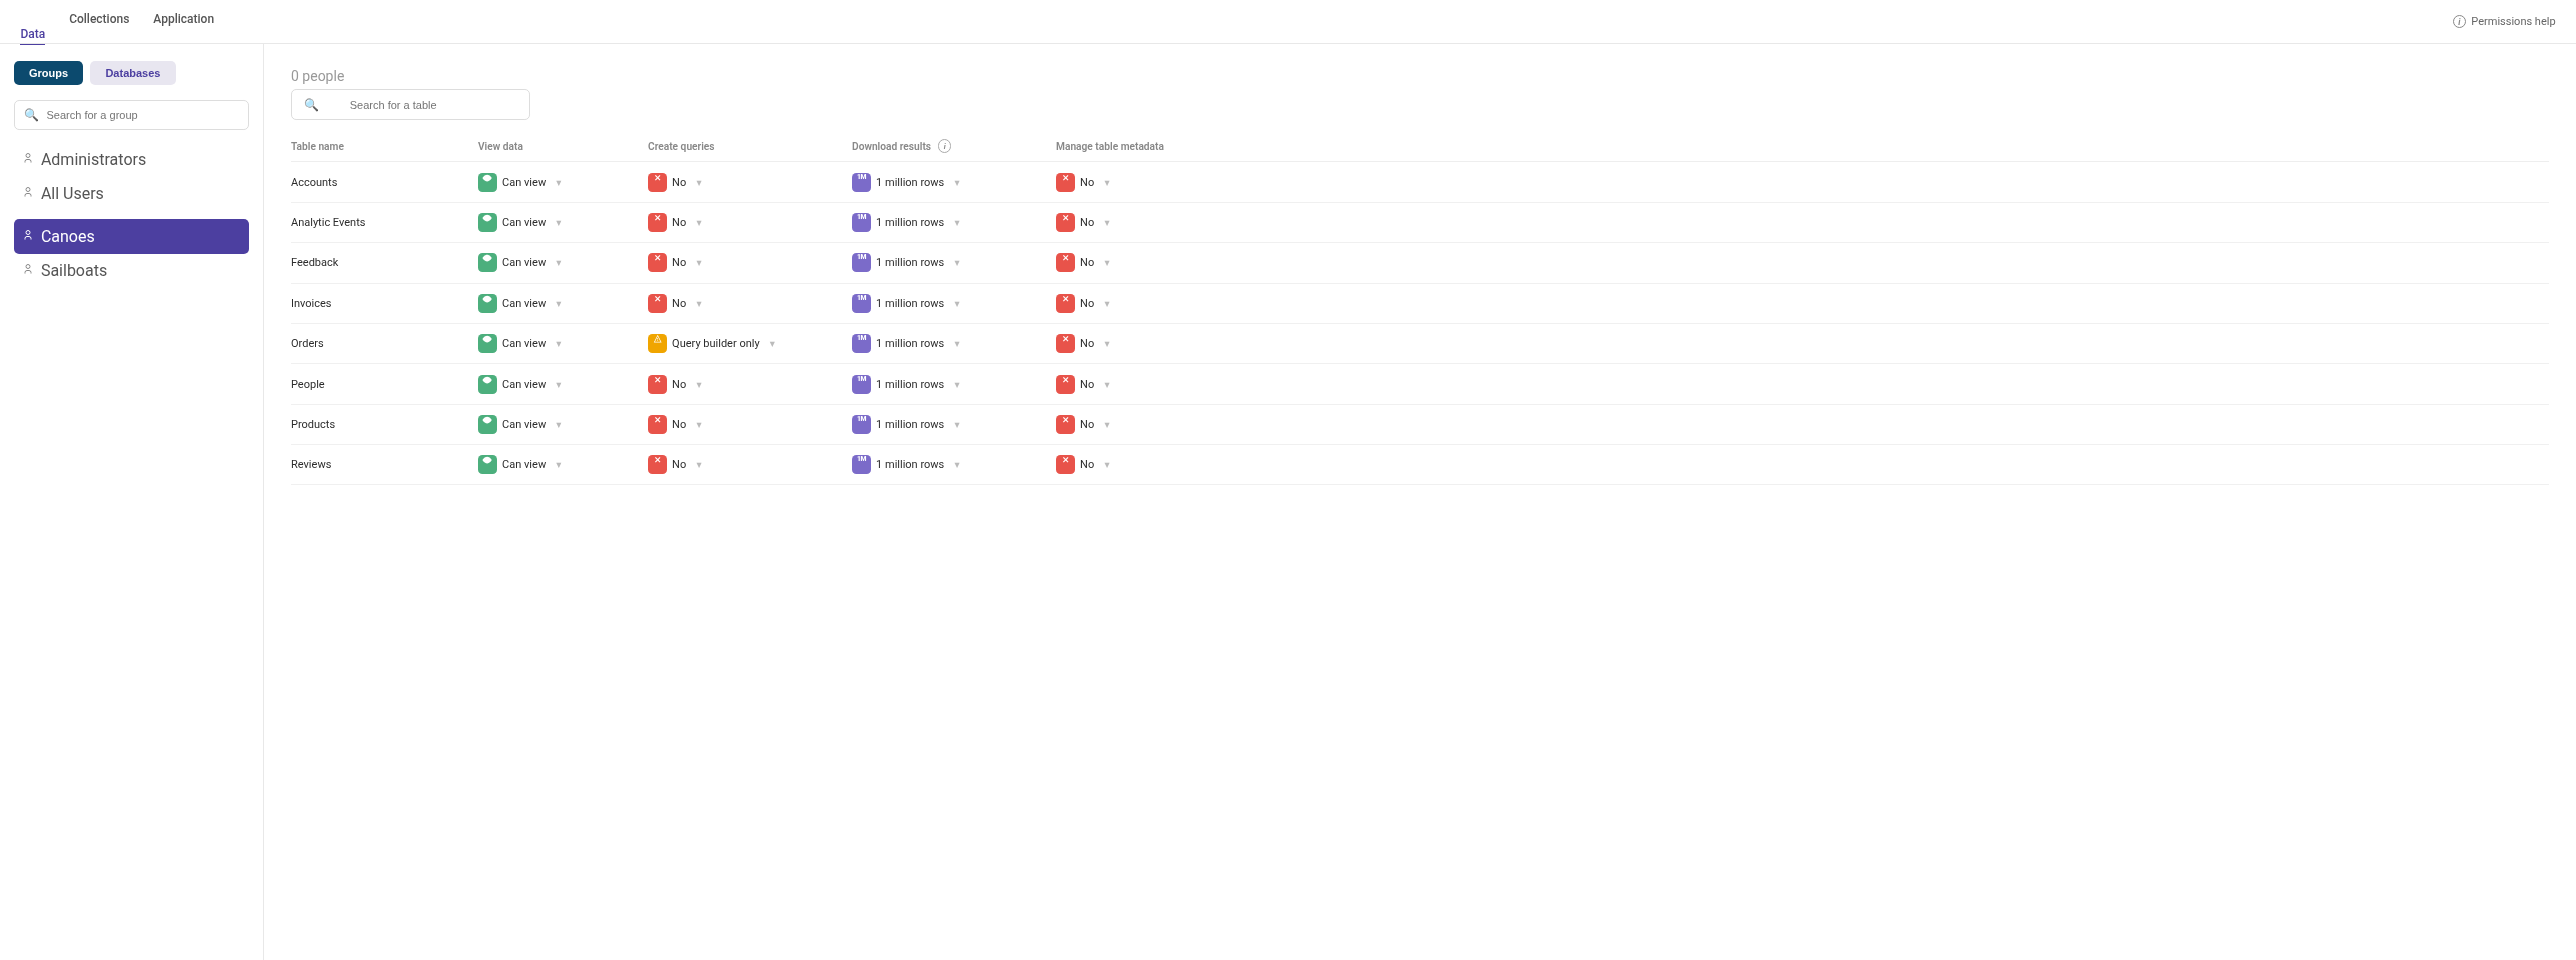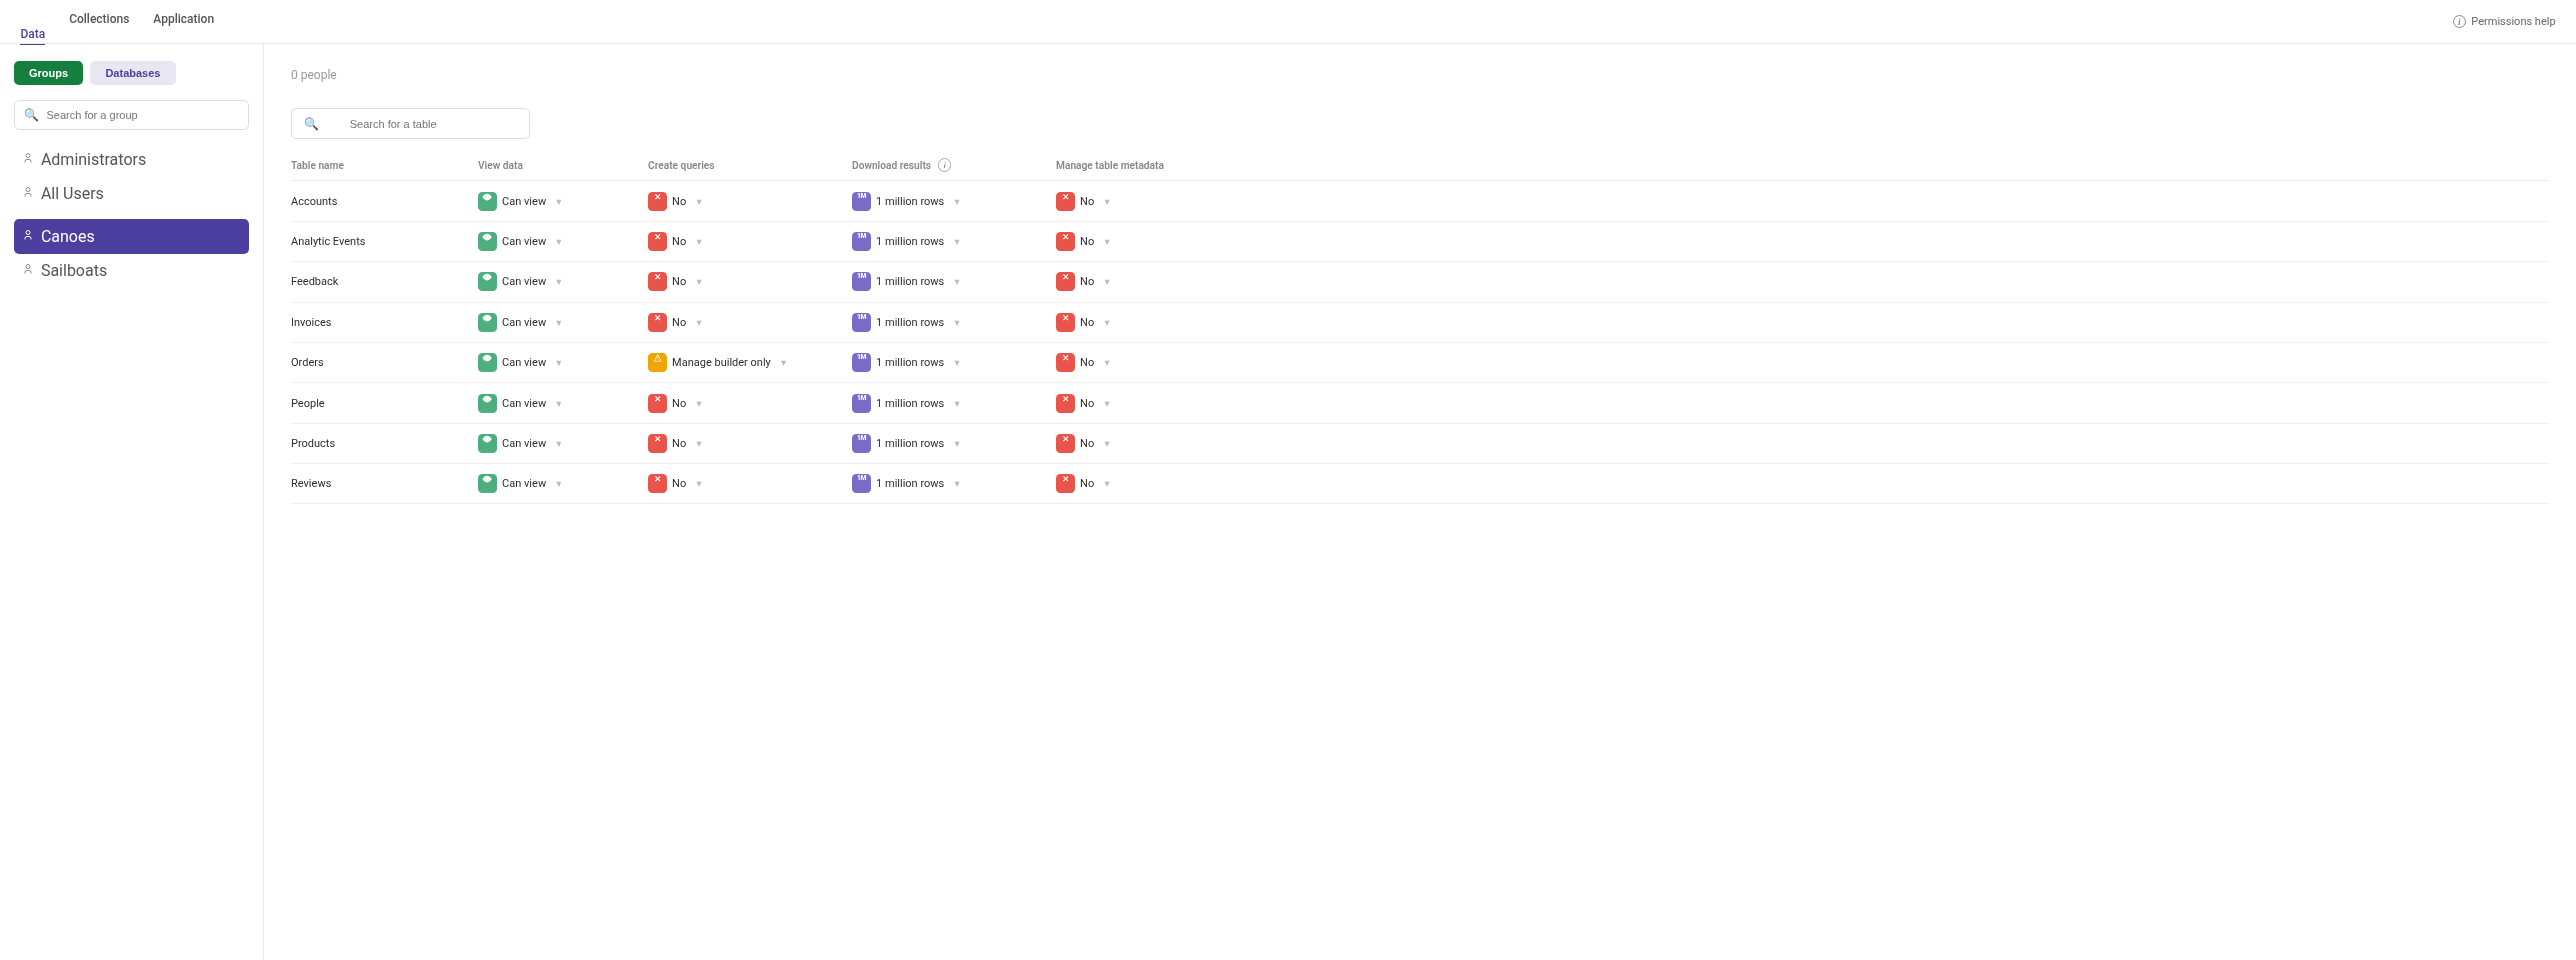--- a/index.html
+++ b/index.html
@@ -22,21 +22,21 @@
     
     .layout { display: flex; height: calc(100vh - 44px); }
 
     
     .sidebar { width: 264px; border-right: 0.9px solid #e8e8e8; padding: 17px 13.6px; flex-shrink: 0; }
     .sidebar-toggle { display: flex; gap: 6.8px; margin-bottom: 15.3px; }
     .toggle-btn {
       padding: 6px 15.3px; border-radius: 5.1px; border: none; cursor: pointer;
       font-size: 11px; font-weight: 600;
     }
-    .toggle-btn.active { background: #15803d; color: #fff; }
+    .toggle-btn.active { background: #0c4a6e; color: #fff; }
     .toggle-btn.inactive { background: #e8e6f0; color: #4c3fa0; }
 
     .search-box {
       display: flex; align-items: center; gap: 6.8px;
       border: 0.9px solid #ddd; border-radius: 5.1px; padding: 6.8px 10.2px;
       margin-bottom: 12px;
     }
     .search-box input { border: none; outline: none; font-size: 11px; color: #888; width: 100%; background: transparent; }
     .search-icon-sm { color: #bbb; font-size: 12px; }
 
@@ -50,21 +50,21 @@
 
     .sidebar-divider { height: 8.5px; }
 
     
     .main { flex: 1; padding: 24px 27px; overflow-y: auto; }
     .breadcrumb { display: flex; align-items: center; gap: 6.8px; margin-bottom: 3.4px; }
     .breadcrumb-text { font-size: 13.6px; font-weight: 600; color: #2d2d2d; }
     .breadcrumb-link { color: #4c3fa0; cursor: pointer; }
     .breadcrumb-sep { color: #999; font-size: 12px; }
     .breadcrumb-current { font-size: 13.6px; font-weight: 600; color: #2d2d2d; }
-    .sub-text { font-size: 12px; color: #999; margin-bottom: 26px; }
+    .sub-text { font-size: 14px; color: #999; margin-bottom: 5px; }
 
     .table-search {
       display: flex; align-items: center; gap: 6.8px;
       border: 0.9px solid #ddd; border-radius: 5.1px; padding: 7.7px 12px;
       margin-bottom: 19px; width: 239px;
     }
     .table-search input { border: none; outline: none; font-size: 11px; color: #888; width: 100%; background: transparent; margin-left: 24px; }
 
     
     .perm-table { width: 100%; }
@@ -347,21 +347,21 @@
               </div>
       <span class="cell-text">Can view</span>
       <span class="chevron">▾</span>
     </div>
     <div class="cell-value">
       <div class="badge" style="background:#f0a500">
                 <svg width="9.4" height="9.4" viewBox="0 0 24 24" fill="white">
                   <path d="M12 2L2 22h20L12 2zm0 4l7 14H5L12 6zm-1 4v4h2v-4h-2zm0 6v2h2v-2h-2z"></path>
                 </svg>
               </div>
-      <span class="cell-text">Manage builder only</span>
+      <span class="cell-text">Query builder only</span>
       <span class="chevron">▾</span>
     </div>
     <div class="cell-value">
       <div class="badge" style="background:#7b6bc9">
                 <span style="font-size:6.8px;font-weight:800;color:white;letter-spacing:-0.4px">1M</span>
               </div>
       <span class="cell-text">1 million rows</span>
       <span class="chevron">▾</span>
     </div>
     <div class="cell-value">

